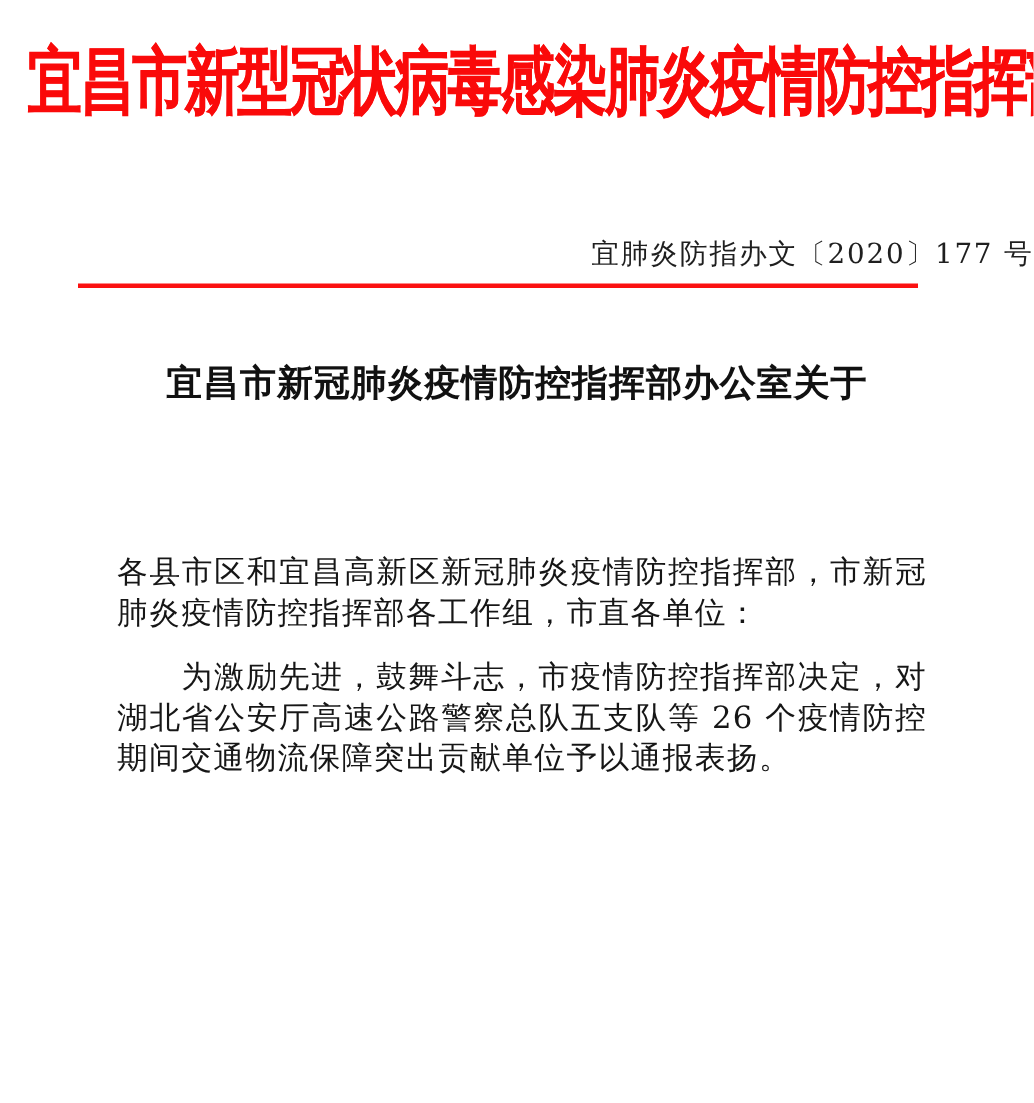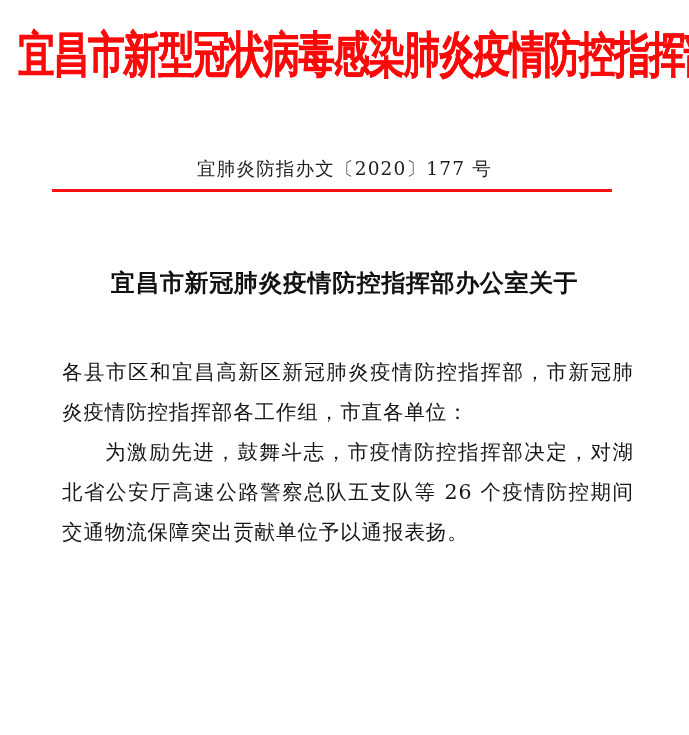--- a/index.html
+++ b/index.html
@@ -45,21 +45,21 @@
     white-space: nowrap;
     -webkit-text-stroke: 0.4px #fa0a0a;
   }
 
   
   .doc-number {
     position: absolute;
     left: 0;
     top: 156px;
     width: 689px;
-    text-align: center;
+    text-align: right;
     font-size: 18.5px;
     letter-spacing: 1.2px;
     color: #1f1f1f;
     white-space: nowrap;
   }
 
   
   .red-rule {
     position: absolute;
     left: 52px;
@@ -69,21 +69,20 @@
     background: #fb1111;
   }
 
   
   .doc-heading {
     position: absolute;
     left: 0;
     top: 236px;
     width: 689px;
     text-align: center;
-    margin-top: 28px;
   }
 
   .doc-heading-line {
     font-family: "DejaVu Serif", "Liberation Serif", serif;
     font-weight: 700;
     font-size: 24px;
     letter-spacing: 0.6px;
     line-height: 38px;
     color: #111111;
     white-space: nowrap;
@@ -92,26 +91,26 @@
   
   .body-block {
     position: absolute;
     left: 62px;
     top: 352px;
     width: 572px;
   }
 
   .para {
     font-size: 20.5px;
-    line-height: 40px;
+    line-height: 27px;
     letter-spacing: 0.9px;
     color: #161616;
     text-align: justify;
     text-justify: inter-character;
-    margin: 0;
+    margin: 16px;
   }
 
   .para.indent {
     text-indent: 43px;
   }
 
   
   .body-block .para:last-child {
     margin-bottom: 0;
   }

